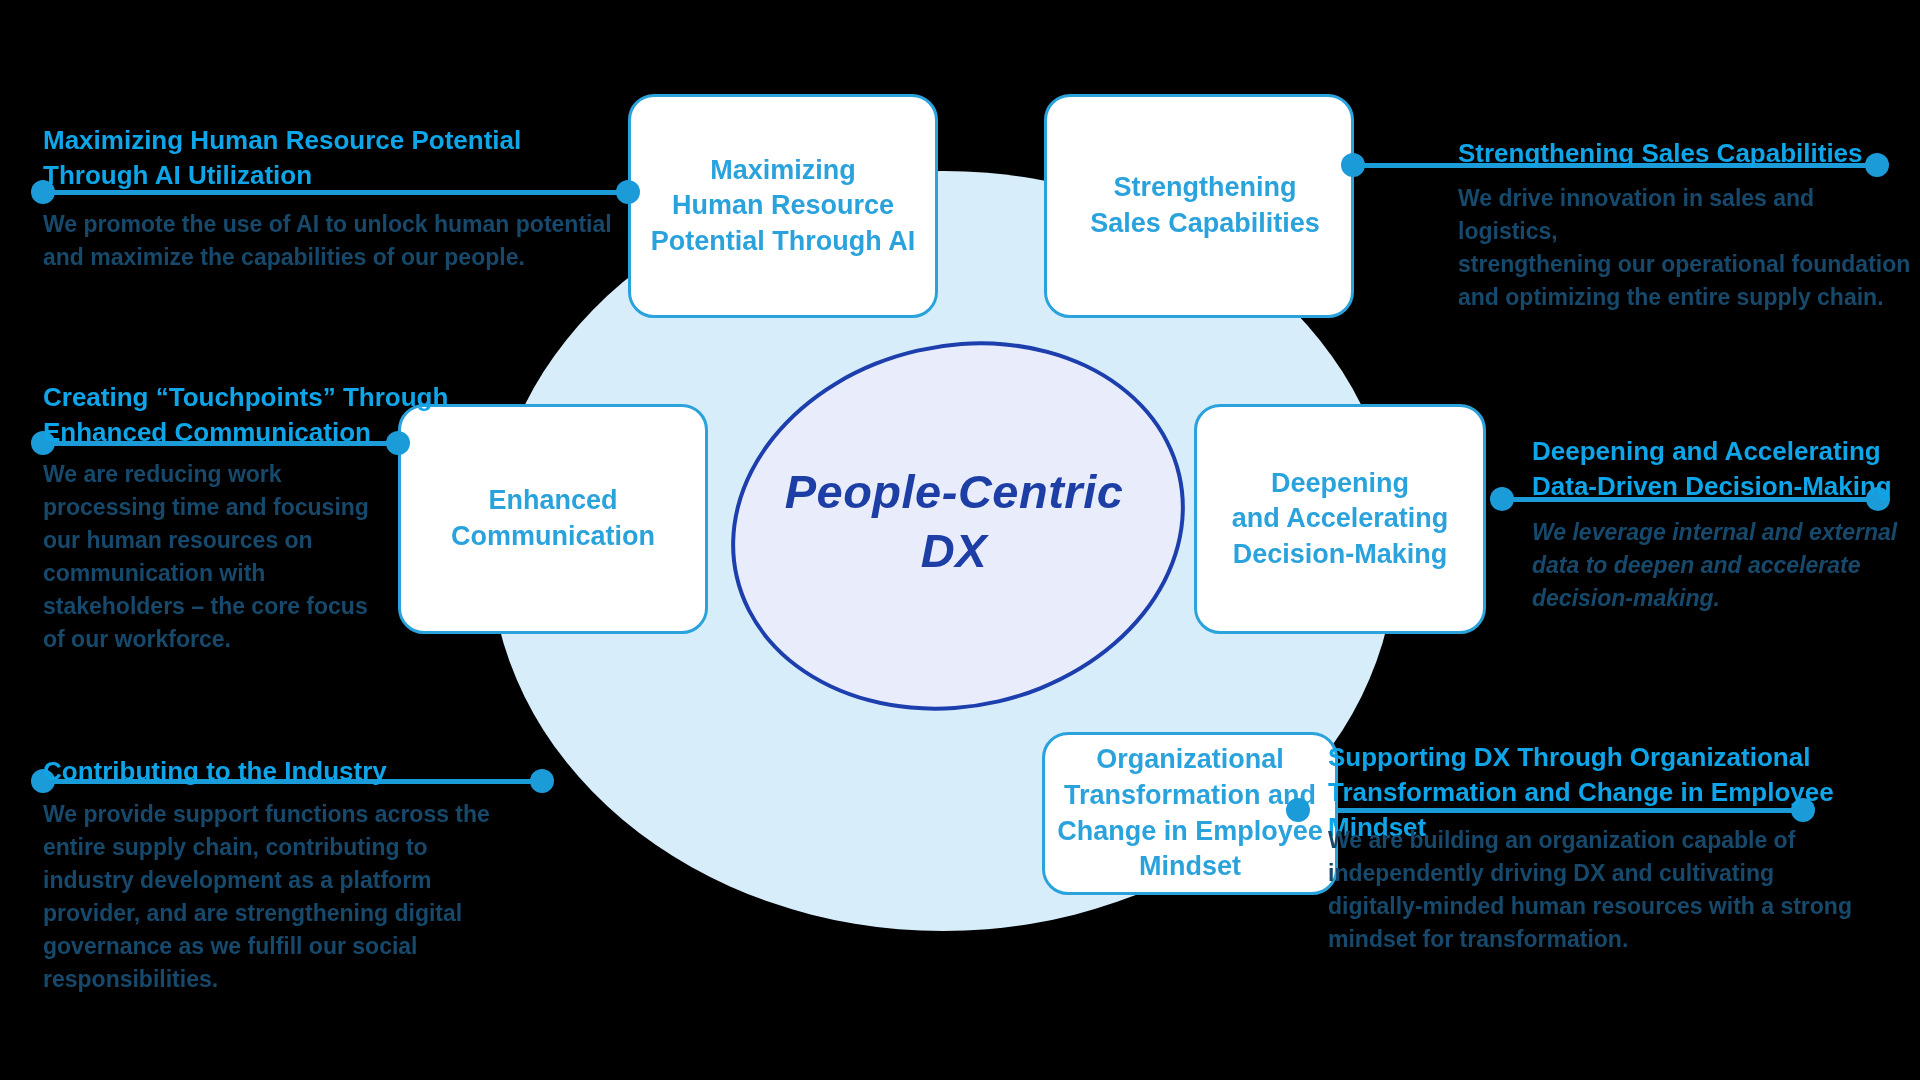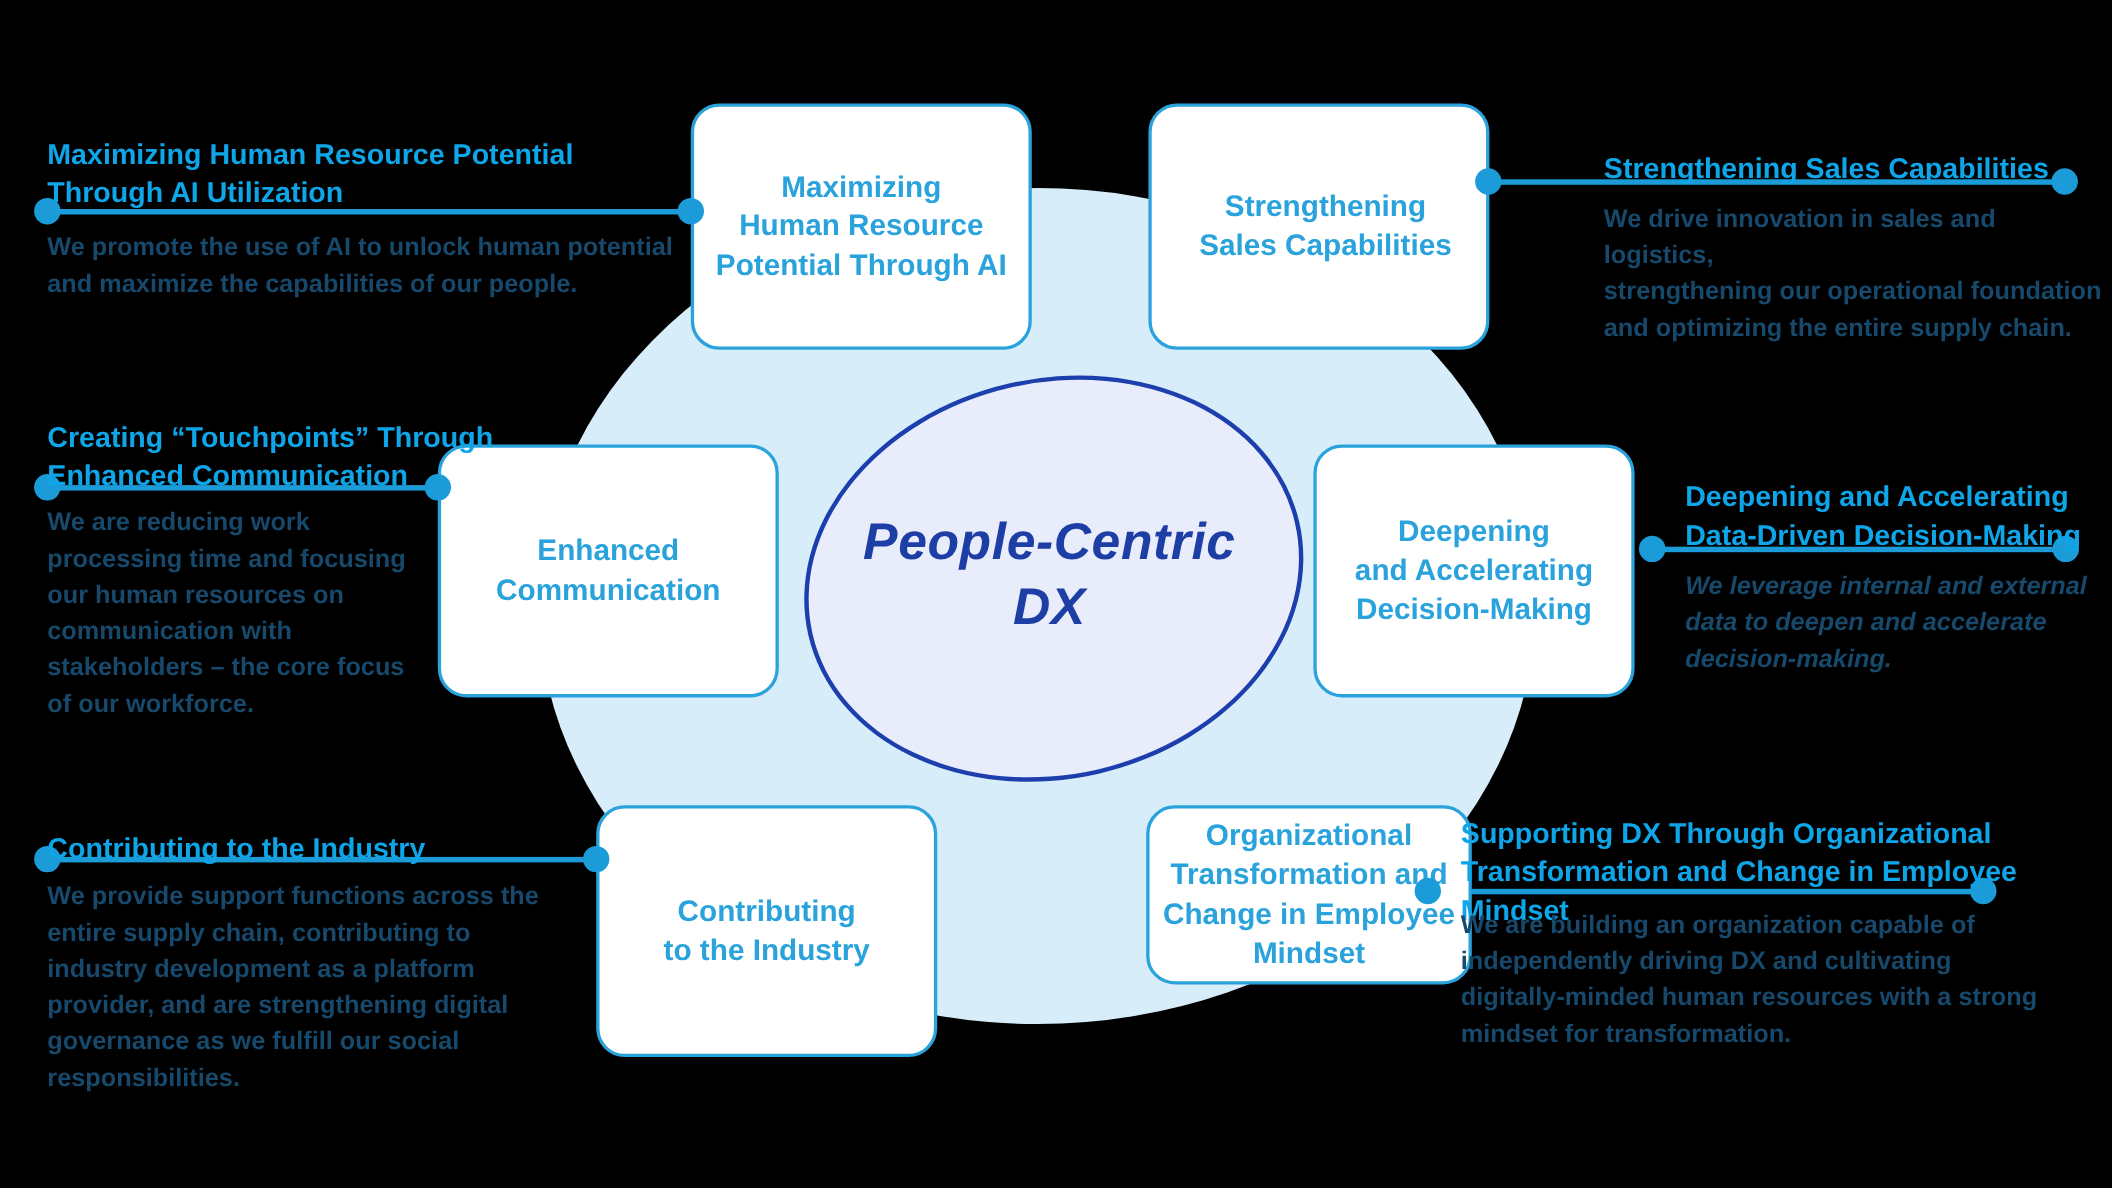--- a/index.html
+++ b/index.html
@@ -93,22 +93,20 @@
   <div class="box" id="box-tl">Maximizing
 Human Resource
 Potential Through AI</div>
   <div class="box" id="box-tr">Strengthening
 Sales Capabilities</div>
   <div class="box" id="box-l">Enhanced
 Communication</div>
   <div class="box" id="box-r">Deepening
 and Accelerating
 Decision-Making</div>
-  <div class="box" id="box-bl">Contributing
-to the Industry</div>
   <div class="box" id="box-br">Organizational
 Transformation and
 Change in Employee
 Mindset</div>
 
   <div class="center-ellipse"></div>
   <div class="center-title">People-Centric
 DX</div>
 
   <div class="dot" style="left:31px;top:180px;"></div>

